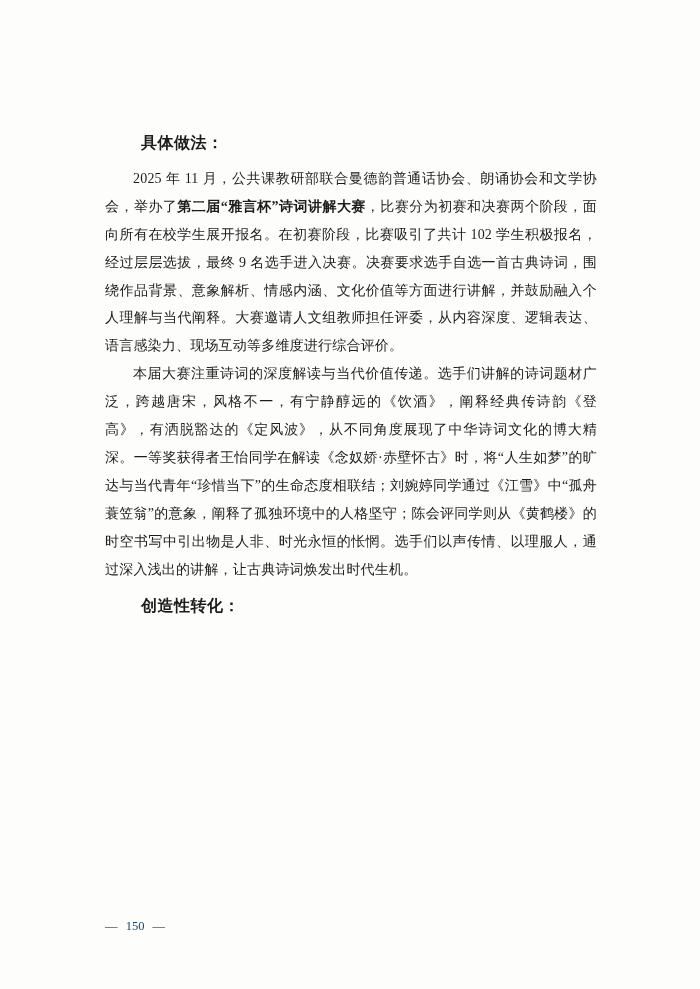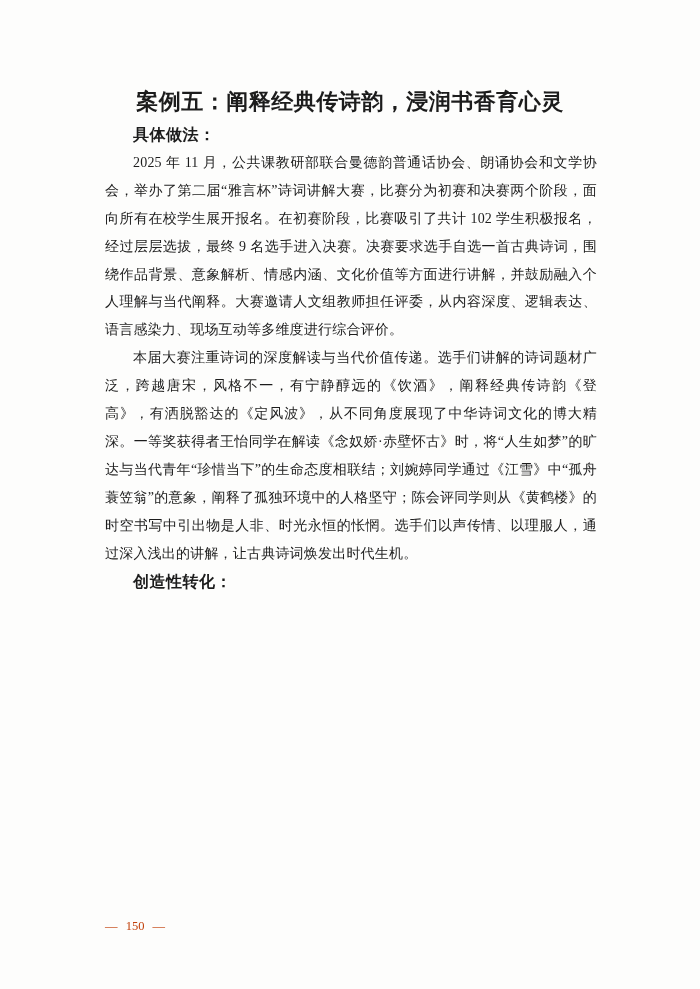--- a/index.html
+++ b/index.html
@@ -26,54 +26,53 @@
     line-height: 27px;
     letter-spacing: 0.5px;
   }
   .content {
     position: absolute;
     top: 121px;
     left: 105px;
     width: 492px;
   }
   .section-heading {
-    margin: 0;
+    margin: 8px;
     padding-left: 28px;
     font-size: 16px;
     font-weight: bold;
     line-height: 27.9px;
     letter-spacing: 0.5px;
   }
   .para {
     margin: 0;
     font-size: 14px;
     line-height: 27.9px;
     text-align: justify;
     text-indent: 2em;
     letter-spacing: 0.2px;
   }
   .para .seg-bold {
-    font-weight: normal;
+    font-weight: bold;
   }
   .page-number {
     position: absolute;
     left: 105px;
     top: 918px;
     font-size: 12.5px;
     line-height: 16px;
     word-spacing: 5px;
-    color: #c2410c;
+    color: #0c4a6e;
   }
 </style>
 </head>
 <body>
 
 <div class="page">
 
-  <h1 class="doc-title">案例五：阐释经典传诗韵，浸润书香育心灵</h1>
 
   <div class="content">
 
     <h2 class="section-heading">具体做法：</h2>
 
     <p class="para"><span>2025 年 11 月，公共课教研部联合曼德韵普通话协会、朗诵协会和文学协会，举办了</span><span class="seg-bold">第二届“雅言杯”诗词讲解大赛</span><span>，比赛分为初赛和决赛两个阶段，面向所有在校学生展开报名。在初赛阶段，比赛吸引了共计 102 学生积极报名，经过层层选拔，最终 9 名选手进入决赛。决赛要求选手自选一首古典诗词，围绕作品背景、意象解析、情感内涵、文化价值等方面进行讲解，并鼓励融入个人理解与当代阐释。大赛邀请人文组教师担任评委，从内容深度、逻辑表达、语言感染力、现场互动等多维度进行综合评价。</span></p>
 
 
     <p class="para">本届大赛注重诗词的深度解读与当代价值传递。选手们讲解的诗词题材广泛，跨越唐宋，风格不一，有宁静醇远的《饮酒》，阐释经典传诗韵《登高》，有洒脱豁达的《定风波》，从不同角度展现了中华诗词文化的博大精深。一等奖获得者王怡同学在解读《念奴娇·赤壁怀古》时，将“人生如梦”的旷达与当代青年“珍惜当下”的生命态度相联结；刘婉婷同学通过《江雪》中“孤舟蓑笠翁”的意象，阐释了孤独环境中的人格坚守；陈会评同学则从《黄鹤楼》的时空书写中引出物是人非、时光永恒的怅惘。选手们以声传情、以理服人，通过深入浅出的讲解，让古典诗词焕发出时代生机。</p>
 

